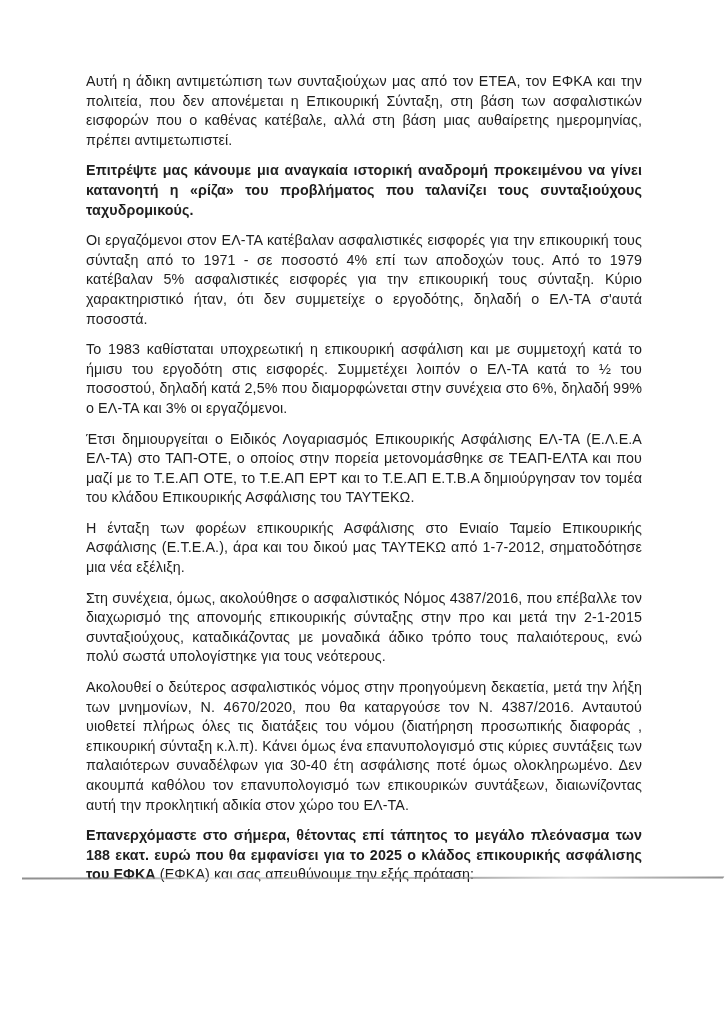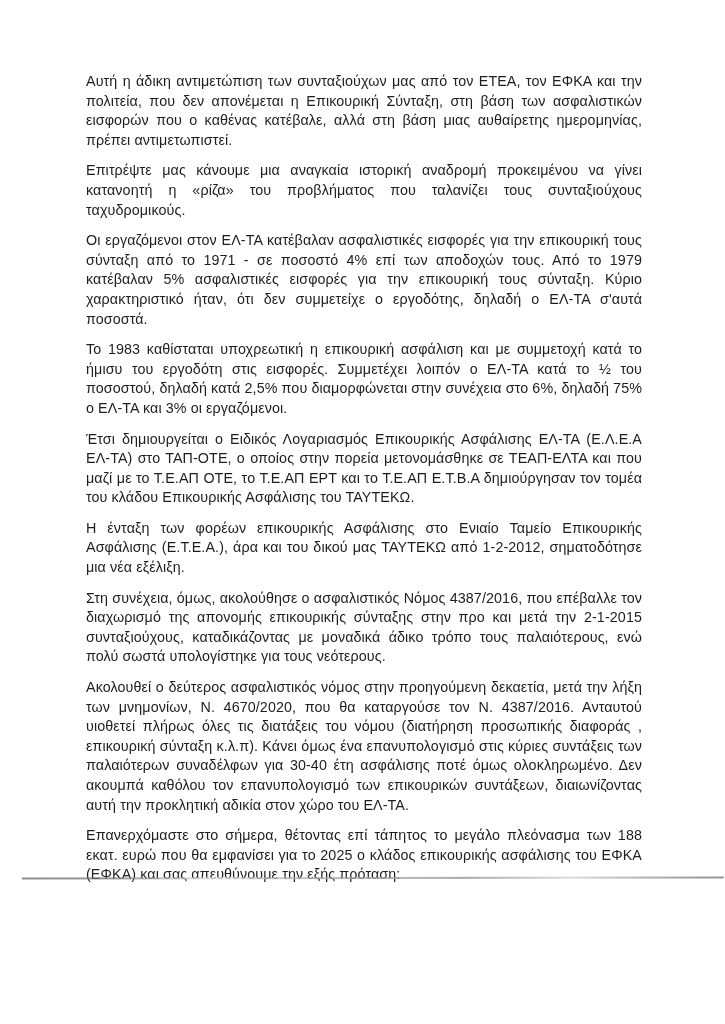--- a/index.html
+++ b/index.html
@@ -25,21 +25,21 @@
   }
   .content p {
     margin: 0 0 11px 0;
     font-size: 14.3px;
     line-height: 19.6px;
     text-align: justify;
     letter-spacing: 0.1px;
   }
   .content p.bold,
   .content span.bold {
-    font-weight: normal;
+    font-weight: bold;
   }
   .scan-line {
     position: absolute;
     left: 22px;
     right: 0;
     bottom: 5px;
     height: 2px;
     background: linear-gradient(to right,
       #6a6a6a 0%, #757575 12%, #9a9a9a 18%, #c9c9c9 24%,
       #e8e8e8 28%, #bdbdbd 34%, #a6a6a6 45%, #9f9f9f 55%,
@@ -54,25 +54,25 @@
 
 <div class="page">
   <div class="content">
 
     <p>Αυτή η άδικη αντιμετώπιση των συνταξιούχων μας από τον ΕΤΕΑ, τον ΕΦΚΑ και την πολιτεία, που δεν απονέμεται η Επικουρική Σύνταξη, στη βάση των ασφαλιστικών εισφορών που ο καθένας κατέβαλε, αλλά στη βάση μιας αυθαίρετης ημερομηνίας, πρέπει αντιμετωπιστεί.</p>
 
     <p class="bold">Επιτρέψτε μας κάνουμε μια αναγκαία ιστορική αναδρομή προκειμένου να γίνει κατανοητή η «ρίζα» του προβλήματος που ταλανίζει τους συνταξιούχους ταχυδρομικούς.</p>
 
     <p>Οι εργαζόμενοι στον ΕΛ-ΤΑ κατέβαλαν ασφαλιστικές εισφορές για την επικουρική τους σύνταξη από το 1971 - σε ποσοστό 4% επί των αποδοχών τους. Από το 1979 κατέβαλαν 5% ασφαλιστικές εισφορές για την επικουρική τους σύνταξη. Κύριο χαρακτηριστικό ήταν, ότι δεν συμμετείχε ο εργοδότης, δηλαδή ο ΕΛ-ΤΑ  σ'αυτά ποσοστά.</p>
 
-    <p>Το 1983 καθίσταται υποχρεωτική η επικουρική ασφάλιση και με συμμετοχή κατά το ήμισυ του εργοδότη στις εισφορές. Συμμετέχει λοιπόν ο ΕΛ-ΤΑ  κατά το ½ του ποσοστού, δηλαδή κατά 2,5% που διαμορφώνεται στην συνέχεια στο 6%, δηλαδή 75% ο ΕΛ-ΤΑ και 3% οι εργαζόμενοι.</p>
+    <p>Το 1983 καθίσταται υποχρεωτική η επικουρική ασφάλιση και με συμμετοχή κατά το ήμισυ του εργοδότη στις εισφορές. Συμμετέχει λοιπόν ο ΕΛ-ΤΑ  κατά το ½ του ποσοστού, δηλαδή κατά 2,5% που διαμορφώνεται στην συνέχεια στο 6%, δηλαδή 99% ο ΕΛ-ΤΑ και 3% οι εργαζόμενοι.</p>
 
     <p>Έτσι δημιουργείται ο Ειδικός Λογαριασμός Επικουρικής Ασφάλισης ΕΛ-ΤΑ (Ε.Λ.Ε.Α ΕΛ-ΤΑ) στο ΤΑΠ-ΟΤΕ, ο οποίος στην πορεία μετονομάσθηκε σε ΤΕΑΠ-ΕΛΤΑ και  που μαζί με το Τ.Ε.ΑΠ ΟΤΕ, το Τ.Ε.ΑΠ ΕΡΤ και το Τ.Ε.ΑΠ Ε.Τ.Β.Α δημιούργησαν τον τομέα του κλάδου Επικουρικής Ασφάλισης του ΤΑΥΤΕΚΩ.</p>
 
-    <p>Η ένταξη των φορέων επικουρικής Ασφάλισης στο Ενιαίο Ταμείο Επικουρικής Ασφάλισης (Ε.Τ.Ε.Α.), άρα και του δικού μας ΤΑΥΤΕΚΩ από 1-2-2012, σηματοδότησε μια νέα εξέλιξη.</p>
+    <p>Η ένταξη των φορέων επικουρικής Ασφάλισης στο Ενιαίο Ταμείο Επικουρικής Ασφάλισης (Ε.Τ.Ε.Α.), άρα και του δικού μας ΤΑΥΤΕΚΩ από 1-7-2012, σηματοδότησε μια νέα εξέλιξη.</p>
 
     <p>Στη συνέχεια, όμως,  ακολούθησε ο ασφαλιστικός Νόμος 4387/2016, που επέβαλλε τον διαχωρισμό της απονομής επικουρικής σύνταξης στην προ και μετά την 2-1-2015 συνταξιούχους, καταδικάζοντας με μοναδικά άδικο τρόπο τους παλαιότερους, ενώ πολύ σωστά υπολογίστηκε για τους νεότερους.</p>
 
     <p>Ακολουθεί ο δεύτερος ασφαλιστικός νόμος στην προηγούμενη δεκαετία, μετά την λήξη των μνημονίων, Ν. 4670/2020, που θα καταργούσε τον Ν. 4387/2016. Ανταυτού υιοθετεί πλήρως όλες τις διατάξεις του νόμου (διατήρηση προσωπικής διαφοράς , επικουρική σύνταξη κ.λ.π). Κάνει όμως ένα  επανυπολογισμό στις κύριες συντάξεις των παλαιότερων συναδέλφων για 30-40 έτη ασφάλισης ποτέ όμως ολοκληρωμένο. Δεν ακουμπά καθόλου τον επανυπολογισμό των επικουρικών συντάξεων, διαιωνίζοντας αυτή την προκλητική αδικία στον χώρο του ΕΛ-ΤΑ.</p>
 
     <p><span class="bold">Επανερχόμαστε στο σήμερα, θέτοντας επί τάπητος το μεγάλο πλεόνασμα των 188 εκατ. ευρώ που θα εμφανίσει για το 2025 ο κλάδος επικουρικής ασφάλισης του ΕΦΚΑ </span><span>(ΕΦΚΑ) και σας απευθύνουμε την εξής πρόταση:</span></p>
 
 
   </div>
 

